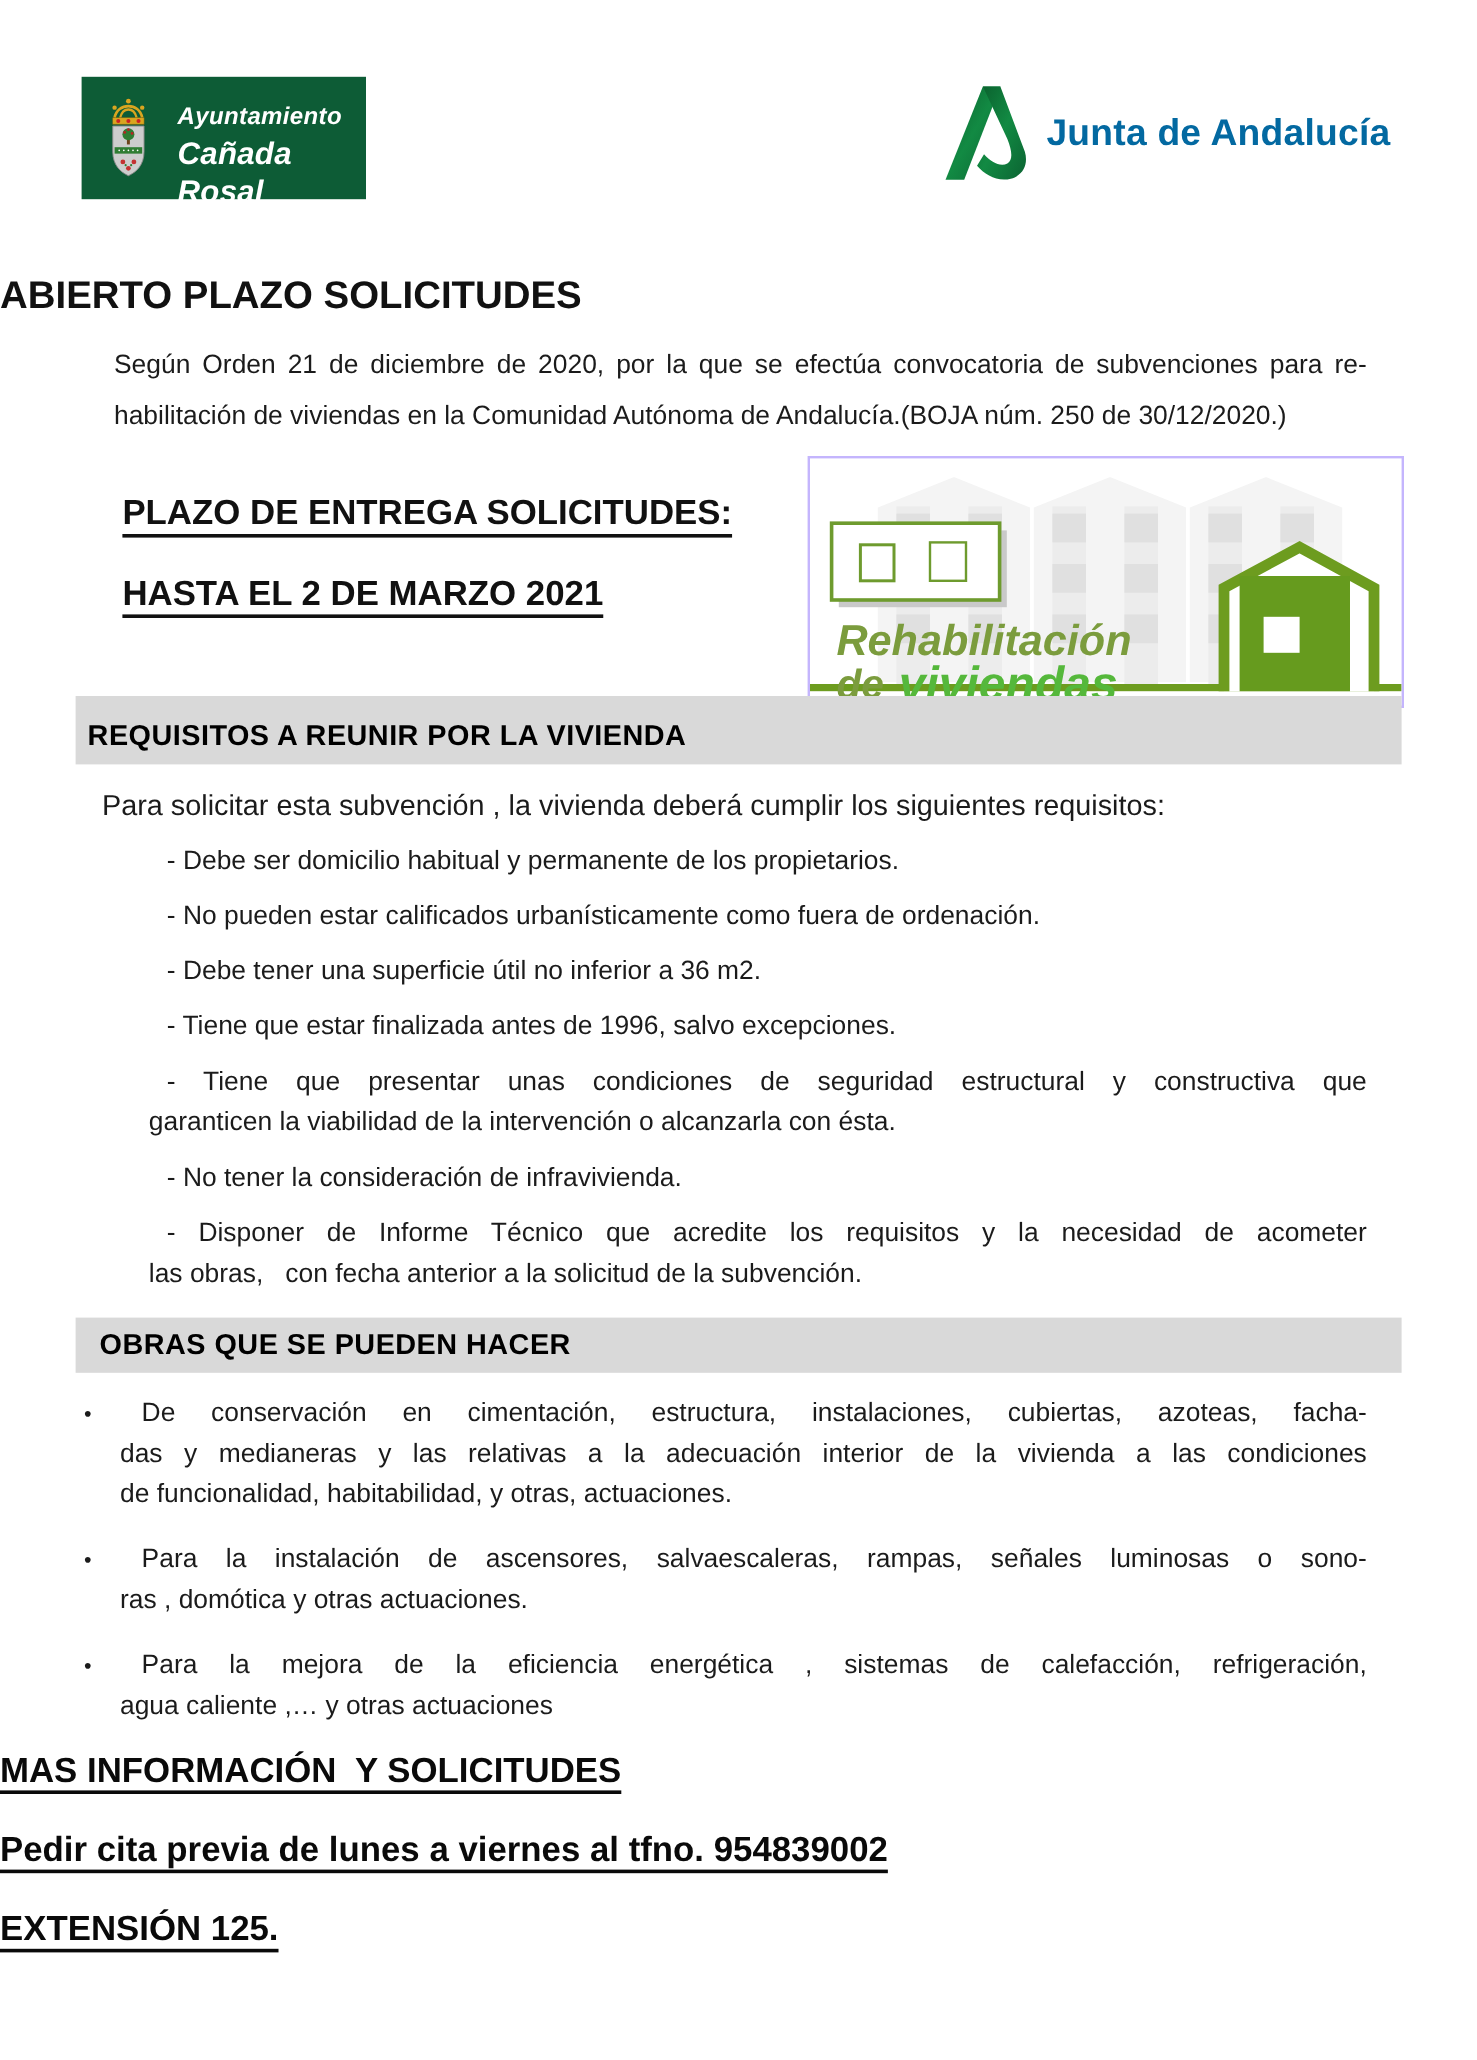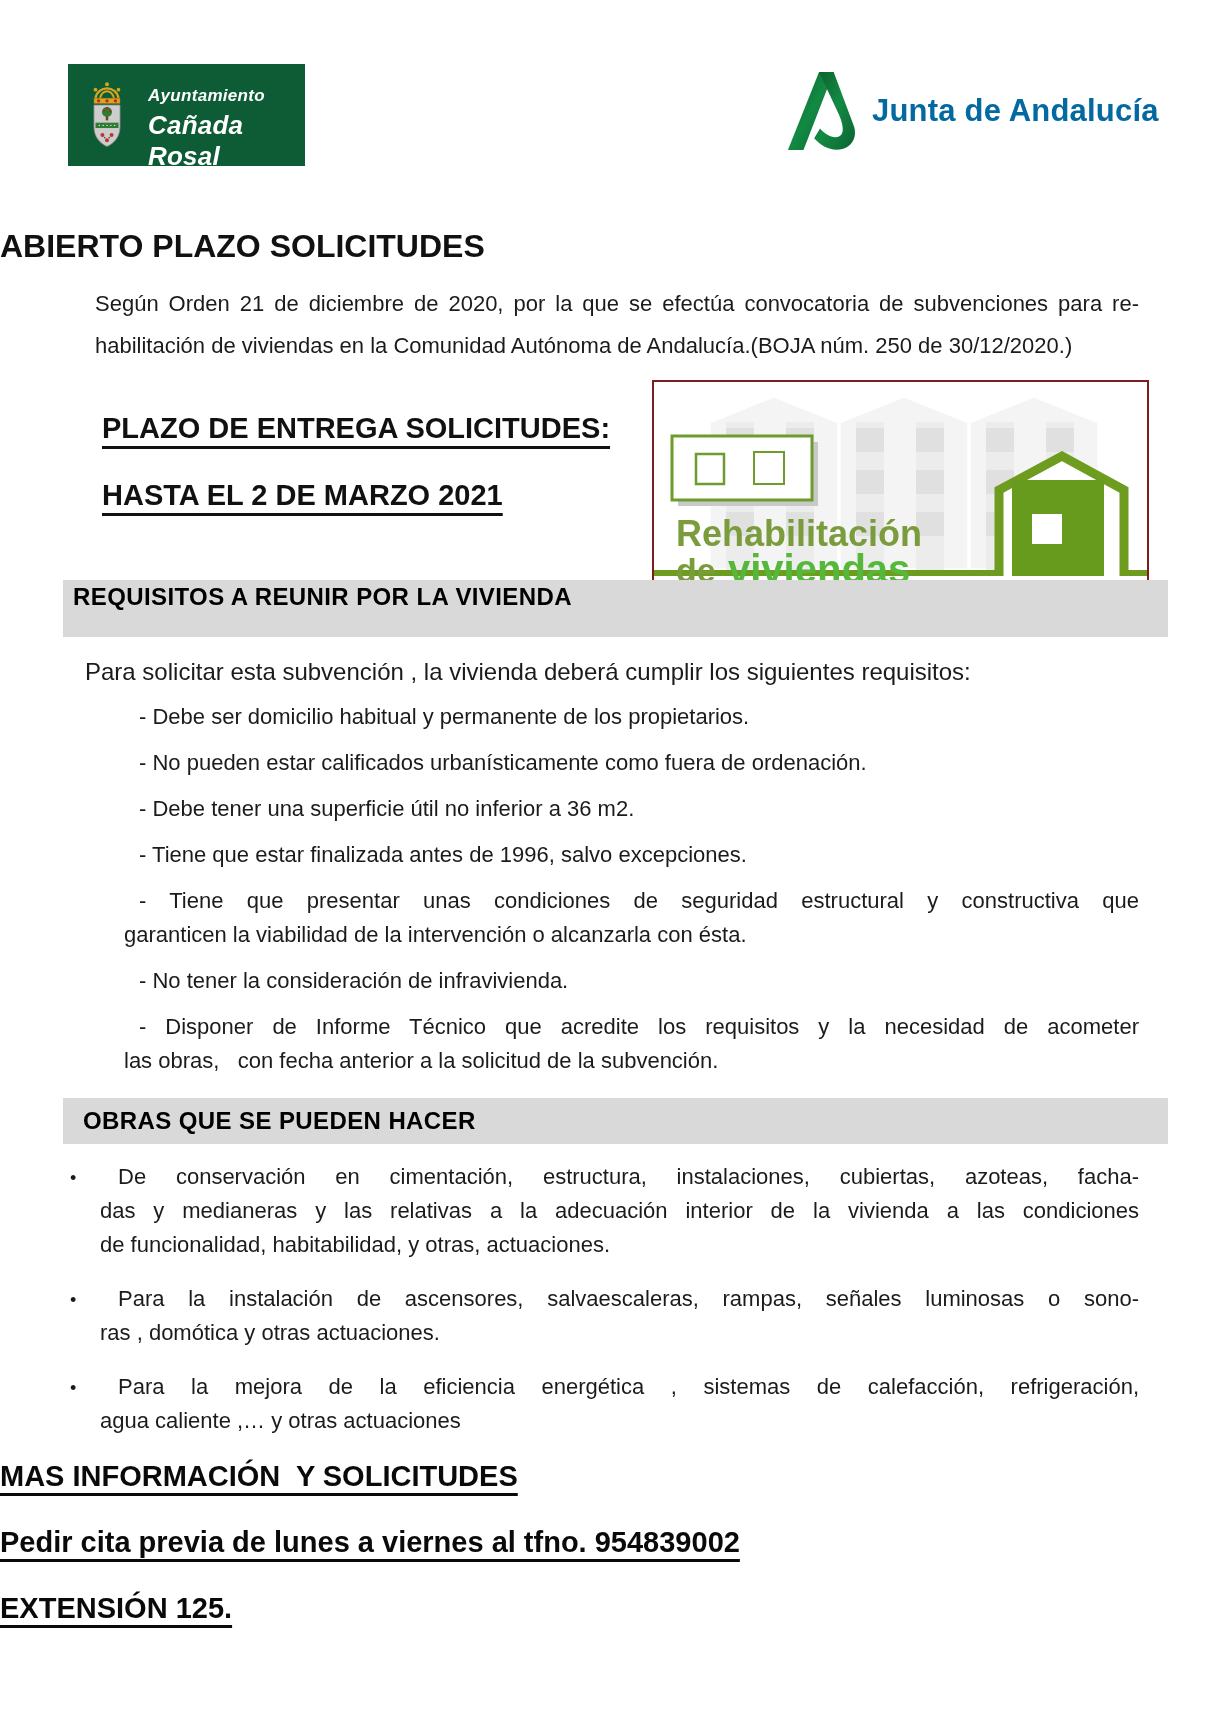--- a/index.html
+++ b/index.html
@@ -8,45 +8,45 @@
     background:#ffffff; overflow:hidden;
     font-family:"Liberation Sans", sans-serif; color:#1b1b1b;
   }
   
   .ayto-box {
     position:absolute; left:68px; top:64px; width:237px; height:102px;
     background:#0d5c36; display:flex; align-items:center;
   }
   .crest { position:absolute; left:16px; top:9px; }
   .ayto-text { position:absolute; left:80px; top:22px; color:#ffffff; font-style:italic; }
-  .ayto-line1 { font-size:17px; font-weight:bold; letter-spacing:.3px; }
+  .ayto-line1 { font-size:20px; font-weight:bold; letter-spacing:.3px; }
   .ayto-line2 { font-size:26px; font-weight:bold; margin-top:4px; letter-spacing:.2px; }
   .junta { position:absolute; left:786px; top:70px; display:flex; align-items:center; gap:16px; }
   .junta-label { font-size:31px; font-weight:600; color:#0369a1; letter-spacing:.2px; }
   
   .page-title {
     position:absolute; top:228px; left:0; width:100%; text-align:left;
     font-size:32px; font-weight:bold; color:#111;
   }
   .intro { position:absolute; left:95px; top:283px; width:1044px; font-size:22px; line-height:42px; }
   
   .deadline { position:absolute; left:102px; top:412px; }
   .deadline div {
     font-size:29px; font-weight:bold; color:#111;
     text-decoration:underline; text-decoration-thickness:3px; text-underline-offset:8px;
   }
   .deadline .dl2 { margin-top:34px; }
   
-  .rehab { position:absolute; left:652px; top:380px; width:493px; height:206px;
-           border:2px solid #7f1d1d; background:#fff; }
+  .rehab { position:absolute; left:673px; top:380px; width:493px; height:206px;
+           border:2px solid #c4b5fd; background:#fff;font-style:italic; }
   
   .bar { position:absolute; left:63px; width:1105px; background:#d9d9d9;
          font-weight:bold; color:#000; display:flex; }
   .bar1 { top:580px; height:57px; font-size:24px; align-items:flex-end;
-          padding:0 0 26px 10px; box-sizing:border-box; letter-spacing:.4px; }
+          padding:0 0 9px 10px; box-sizing:border-box; letter-spacing:.4px; }
   .bar2 { top:1098px; height:46px; font-size:24px; align-items:center;
           padding-left:20px; box-sizing:border-box; letter-spacing:.4px; }
   
   .req-intro { position:absolute; left:85px; top:658px; font-size:24px; }
   .list { position:absolute; left:100px; top:700px; width:1039px; font-size:22px; line-height:34px; }
   .item { margin-bottom:12px; }
   .line { white-space:pre-wrap; }
   .jline { white-space:normal; text-align:justify; text-align-last:justify; text-justify:inter-word; }
   .item .line { padding-left:15px;margin-left:24px; }
   .item .cont { padding-left:0; }

